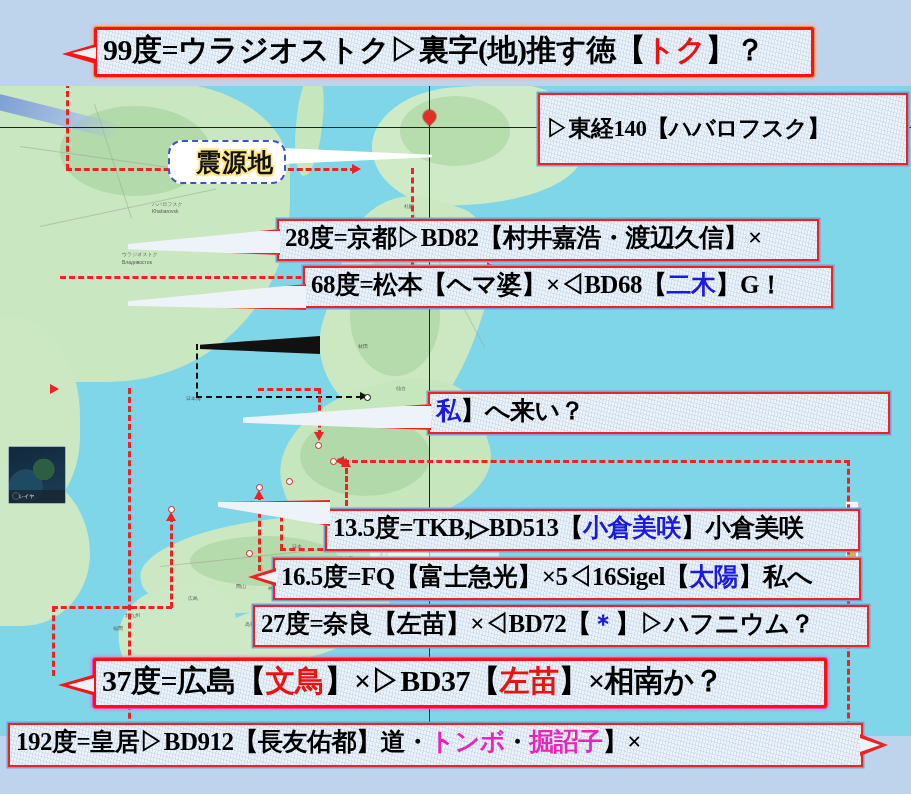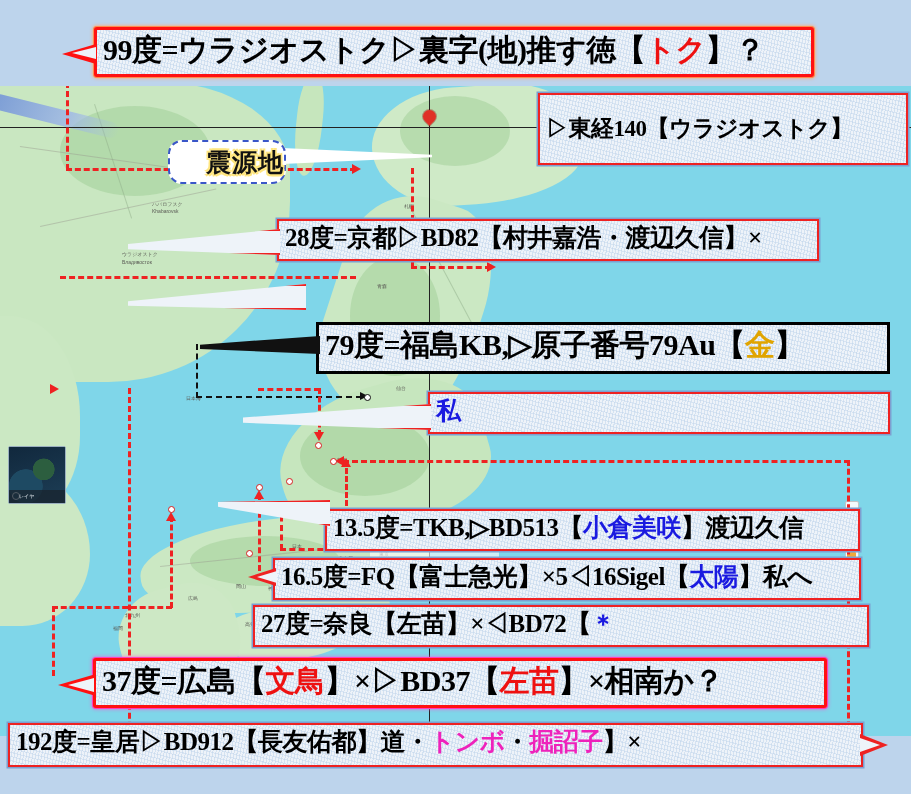--- a/index.html
+++ b/index.html
@@ -231,21 +231,21 @@
     box-shadow:none;
   }
 
   
   .tail{position:absolute;width:0;height:0;}
 
   
   .bubble{
     position:absolute;left:168px;top:140px;width:118px;height:44px;
     background:#ffffff;border:2px dashed #3a56c8;border-radius:14px;
-    display:flex;align-items:center;justify-content:flex-end;
+    display:flex;align-items:center;justify-content:center;
     box-sizing:border-box;
     padding-left:16px;
   }
   .bubble span{
     font-family:"Liberation Serif", serif;font-weight:700;font-size:25px;color:#111;
     letter-spacing:1px;
     text-shadow:
       -1.6px -1.6px 0 #ffe680, 1.6px -1.6px 0 #ffe680,
       -1.6px  1.6px 0 #ffe680, 1.6px  1.6px 0 #ffe680,
        0 0 3px #ffe680;
@@ -411,60 +411,62 @@
 
   <div class="box scribble" id="box-c99" style="left:94px;top:27px;width:720px;height:50px;font-size:30px;">
       <span>99度=ウラジオストク▷裏字(地)推す徳【</span>
       <span class="red">トク</span>
       <span>】？</span>
     </div>
   <div class="tail" style="left:62px;top:44px;border-right:34px solid #ff1111;border-top:10px solid transparent;border-bottom:10px solid transparent;"></div>
   <div class="tail" style="left:72px;top:47px;border-right:24px solid #eef3f9;border-top:6px solid transparent;border-bottom:6px solid transparent;"></div>
 
   <div class="box" id="box-c140" style="left:538px;top:93px;width:370px;height:72px;font-size:23px;flex-direction:column;align-items:flex-start;justify-content:center;line-height:1.15;">
-      <div>▷東経140【ウラジオストク】</div>
+      <div>▷東経140【ハバロフスク】</div>
     </div>
 
   <div class="box" id="box-c28" style="left:277px;top:219px;width:542px;height:42px;font-size:25px;">
       <span>28度=京都▷BD82【村井嘉浩・渡辺久信】×</span>
     </div>
   <div class="wedge" style="left:128px;top:229px;width:152px;clip-path:polygon(100% 0,100% 100%,0 78%,0 58%);"></div>
 
+  <div class="box" id="box-c68" style="left:303px;top:266px;width:530px;height:42px;font-size:25px;">
+      <span>68度=松本【ヘマ婆】×◁BD68【</span>
+      <span class="blue">二木</span>
+      <span>】G！</span>
+    </div>
   <div class="wedge" style="left:128px;top:284px;width:178px;clip-path:polygon(100% 0,100% 100%,0 84%,0 66%);"></div>
 
-  <div class="box black" id="box-c79" style="left:316px;top:322px;width:574px;height:52px;font-size:30px;">
-      <span>79度=福島KB,▷原子番号79Au【</span>
-      <span class="gold">金</span>
-      <span>】</span>
-    </div>
   <div style="position:absolute;left:200px;top:336px;width:120px;height:18px;background:#111;clip-path:polygon(100% 0,100% 100%,0 72%,0 48%);"></div>
 
   <div class="box" id="box-c185" style="left:428px;top:392px;width:462px;height:42px;font-size:25px;">
       <span class="blue">私</span>
+      <span>】へ来い？</span>
     </div>
   <div class="wedge" style="left:243px;top:404px;width:188px;clip-path:polygon(100% 0,100% 100%,0 72%,0 52%);"></div>
 
   <div class="box" id="box-c135" style="left:325px;top:509px;width:535px;height:42px;font-size:25px;">
       <span>13.5度=TKB,▷BD513【</span>
       <span class="blue">小倉美咲</span>
-      <span>】渡辺久信</span>
+      <span>】小倉美咲</span>
     </div>
   <div class="wedge" style="left:218px;top:500px;width:112px;clip-path:polygon(100% 100%,100% 0,0 8%,0 26%);"></div>
 
   <div class="box" id="box-c165" style="left:273px;top:558px;width:588px;height:42px;font-size:25px;">
       <span>16.5度=FQ【富士急光】×5◁16Sigel【</span>
       <span class="blue">太陽</span>
       <span>】私へ</span>
     </div>
   <div class="tail" style="left:248px;top:568px;border-right:28px solid #ee2222;border-top:9px solid transparent;border-bottom:9px solid transparent;"></div>
   <div class="tail" style="left:257px;top:571px;border-right:20px solid #eef3f9;border-top:6px solid transparent;border-bottom:6px solid transparent;"></div>
 
   <div class="box" id="box-c27" style="left:253px;top:605px;width:616px;height:42px;font-size:25px;">
       <span>27度=奈良【左苗】×◁BD72【</span>
       <span class="blue">＊</span>
+      <span>】▷ハフニウム？</span>
     </div>
 
   <div class="box scribble-m" id="box-c37" style="left:93px;top:658px;width:734px;height:50px;font-size:30px;">
       <span>37度=広島【</span>
       <span class="red">文鳥</span>
       <span>】×▷BD37【</span>
       <span class="red">左苗</span>
       <span>】×相南か？</span>
     </div>
   <div class="tail" style="left:58px;top:674px;border-right:38px solid #ff1111;border-top:11px solid transparent;border-bottom:11px solid transparent;"></div>

